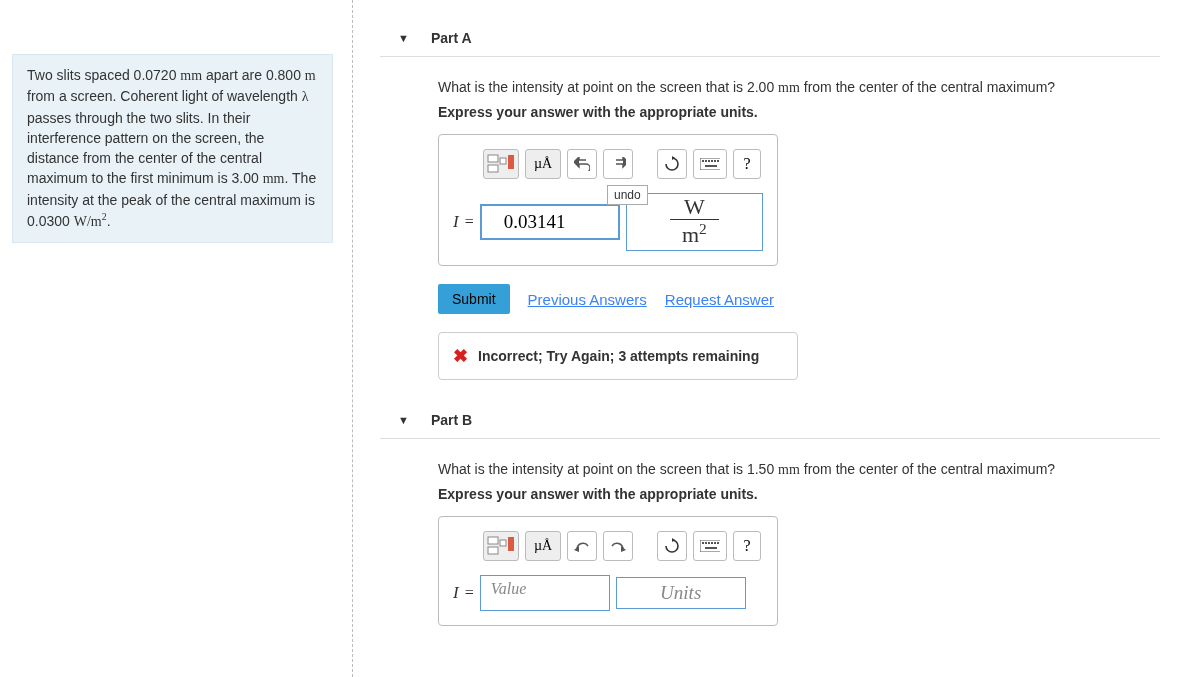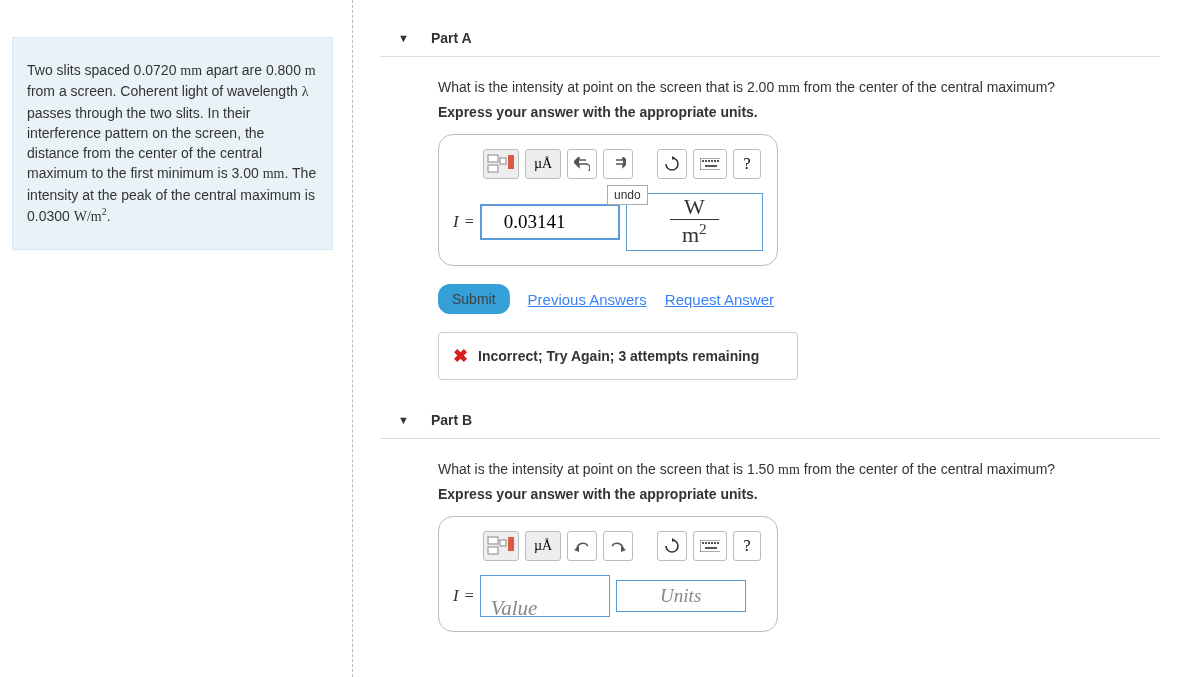--- a/index.html
+++ b/index.html
@@ -17,22 +17,22 @@
   .left-col {
     position: absolute;
     left: 0;
     top: 0;
     width: 345px;
     padding: 0;
   }
   .problem-box {
     background: #e9f3f7;
     border: 1px solid #d9e8ee;
-    margin: 37px 12px 0 12px;
-    padding: 22px 14px;
+    margin: 54px 12px 0 12px;
+    padding: 10px 14px;
     line-height: 1.45;
   }
   .problem-box .tt { font-family: "Times New Roman", Times, serif; }
   .divider {
     position: absolute;
     left: 352px;
     top: 0;
     bottom: 0;
     border-left: 1px dashed #bbb;
     height: 677px;
@@ -59,21 +59,21 @@
     font-weight: bold;
   }
   .part-body {
     padding: 22px 12px 22px 58px;
   }
   .prompt { margin-bottom: 8px; }
   .prompt .tt { font-family: "Times New Roman", Times, serif; }
   .hint { font-weight: bold; margin-bottom: 14px; }
   .answer-card {
     border: 1px solid #bbb;
-    border-radius: 15px;
+    border-radius: 4px;
     padding: 14px 14px;
     width: 340px;
     background: #fff;
     position: relative;
   }
   .toolbar {
     display: flex;
     align-items: center;
     gap: 6px;
     margin-bottom: 14px;
@@ -118,22 +118,22 @@
     height: 36px;
     width: 140px;
     font-size: 19px;
     padding: 2px 22px;
     font-family: "Times New Roman", serif;
   }
   .val-placeholder {
     border: 1px solid #5b9bd5;
     height: 36px;
     width: 130px;
-    font-size: 21px;
-    padding: 20px 10px;
+    font-size: 16px;
+    padding: 4px 10px;
     font-family: "Times New Roman", serif;
     font-style: italic;
     color: #888;
     background:#fff;
   }
   .unit-box {
     border: 1px solid #5b9bd5;
     height: 58px;
     width: 140px;
     display: flex;
@@ -147,26 +147,26 @@
   .frac-top { border-bottom: 1.5px solid #333; padding: 0 14px; line-height:1.1; }
   .frac-bot { padding: 0 10px; line-height:1.2; }
   .action-row {
     margin-top: 18px;
     display: flex;
     align-items: center;
     gap: 18px;
   }
   .submit-btn {
     background: #35a0d7;
-    color: #404040;
+    color: #000000;
     border: none;
     padding: 7px 14px;
     font-size: 14px;
     cursor: pointer;
-    border-radius:12px;
+    border-radius:2px;
   }
   .link { color: #3b82f6; text-decoration: underline; cursor: pointer; font-size:15px; }
   .feedback {
     margin-top: 18px;
     border: 1px solid #ccc;
     border-radius: 4px;
     padding: 12px 14px;
     width: 360px;
     display:flex;
     align-items:center;

